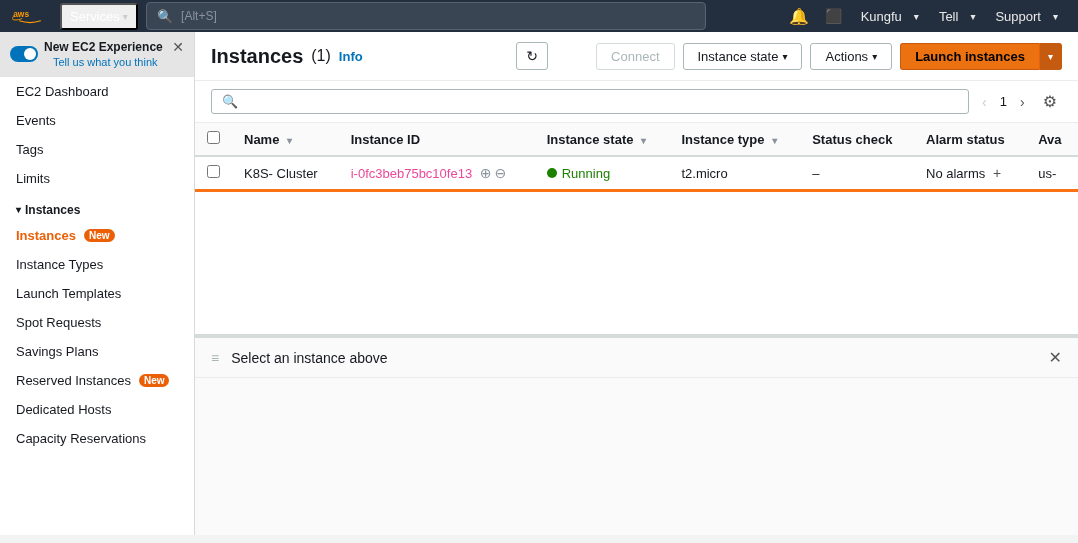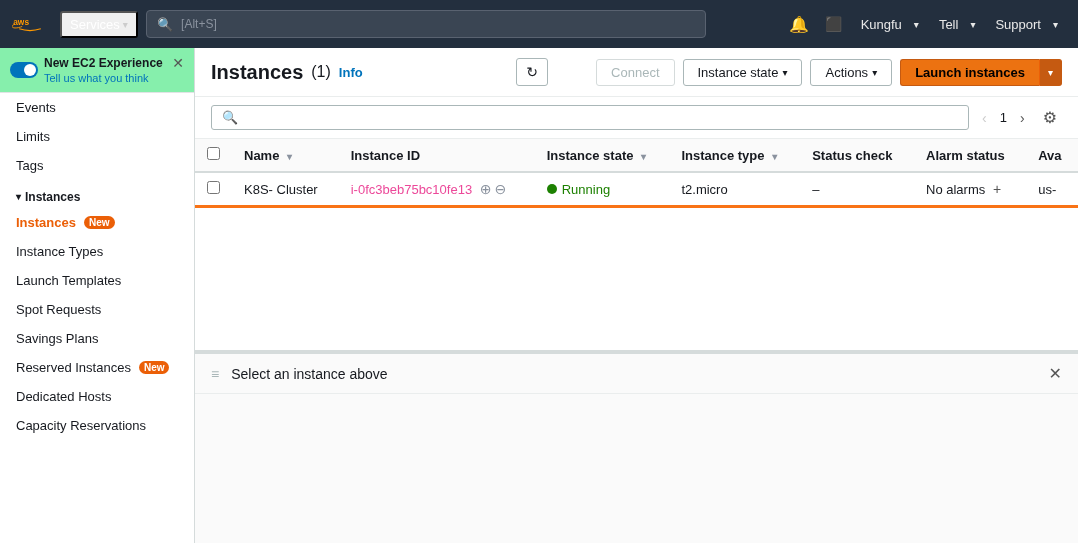--- a/index.html
+++ b/index.html
@@ -1,21 +1,21 @@
 <!DOCTYPE html>
 <html><head>
   <meta charset="utf-8">
   <style>
     * { box-sizing: border-box; margin: 0; padding: 0; }
     body { font-family: 'Amazon Ember', Arial, sans-serif; font-size: 13px; background: #f2f3f3; color: #16191f; overflow: hidden; }
 
     
     .top-nav {
       background: #232f3e;
-      height: 48px;
+      height: 32px;
       display: flex;
       align-items: center;
       padding: 0 12px;
       gap: 8px;
       flex-shrink: 0;
     }
     .aws-logo {
       display: flex;
       align-items: center;
       margin-right: 4px;
@@ -96,21 +96,21 @@
     
     .sidebar {
       width: 195px;
       background: #fff;
       border-right: 1px solid #d5dbdb;
       overflow-y: auto;
       flex-shrink: 0;
       padding-bottom: 16px;
     }
     .sidebar-toggle-banner {
-      background: #86efac;
+      background: #e5e5e5;
       border-bottom: 1px solid #e1e4e5;
       padding: 8px 10px;
       display: flex;
       align-items: flex-start;
       justify-content: space-between;
       gap: 6px;
     }
     .toggle-switch {
       display: flex;
       align-items: center;
@@ -136,20 +136,21 @@
     .toggle-label {
       font-size: 12px;
       font-weight: 700;
       color: #16191f;
       line-height: 1.3;
     }
     .toggle-sub {
       font-size: 11px;
       color: #0073bb;
       cursor: pointer;
+      margin-left: 9px;
     }
     .close-btn {
       background: none;
       border: none;
       cursor: pointer;
       font-size: 14px;
       color: #555;
       padding: 0;
       line-height: 1;
     }
@@ -472,27 +473,30 @@
         <div class="toggle-oval"></div>
         <div>
           <div class="toggle-label">New EC2 Experience</div>
           <div class="toggle-sub">Tell us what you think</div>
         </div>
       </div>
       <button class="close-btn">✕</button>
     </div>
 
     <div class="sidebar-item">
+      <span>EC2 Dashboard</span>
+    </div>
+    <div class="sidebar-item">
       <span>Events</span>
     </div>
     <div class="sidebar-item">
+      <span>Tags</span>
+    </div>
+    <div class="sidebar-item">
       <span>Limits</span>
-    </div>
-    <div class="sidebar-item">
-      <span>Tags</span>
     </div>
 
     <div class="sidebar-section-header">
       <span style="font-size:10px;">▾</span>
       <span>Instances</span>
     </div>
     <div class="sidebar-item active">
       <span>Instances</span>
       <span class="badge-new">New</span>
     </div>

